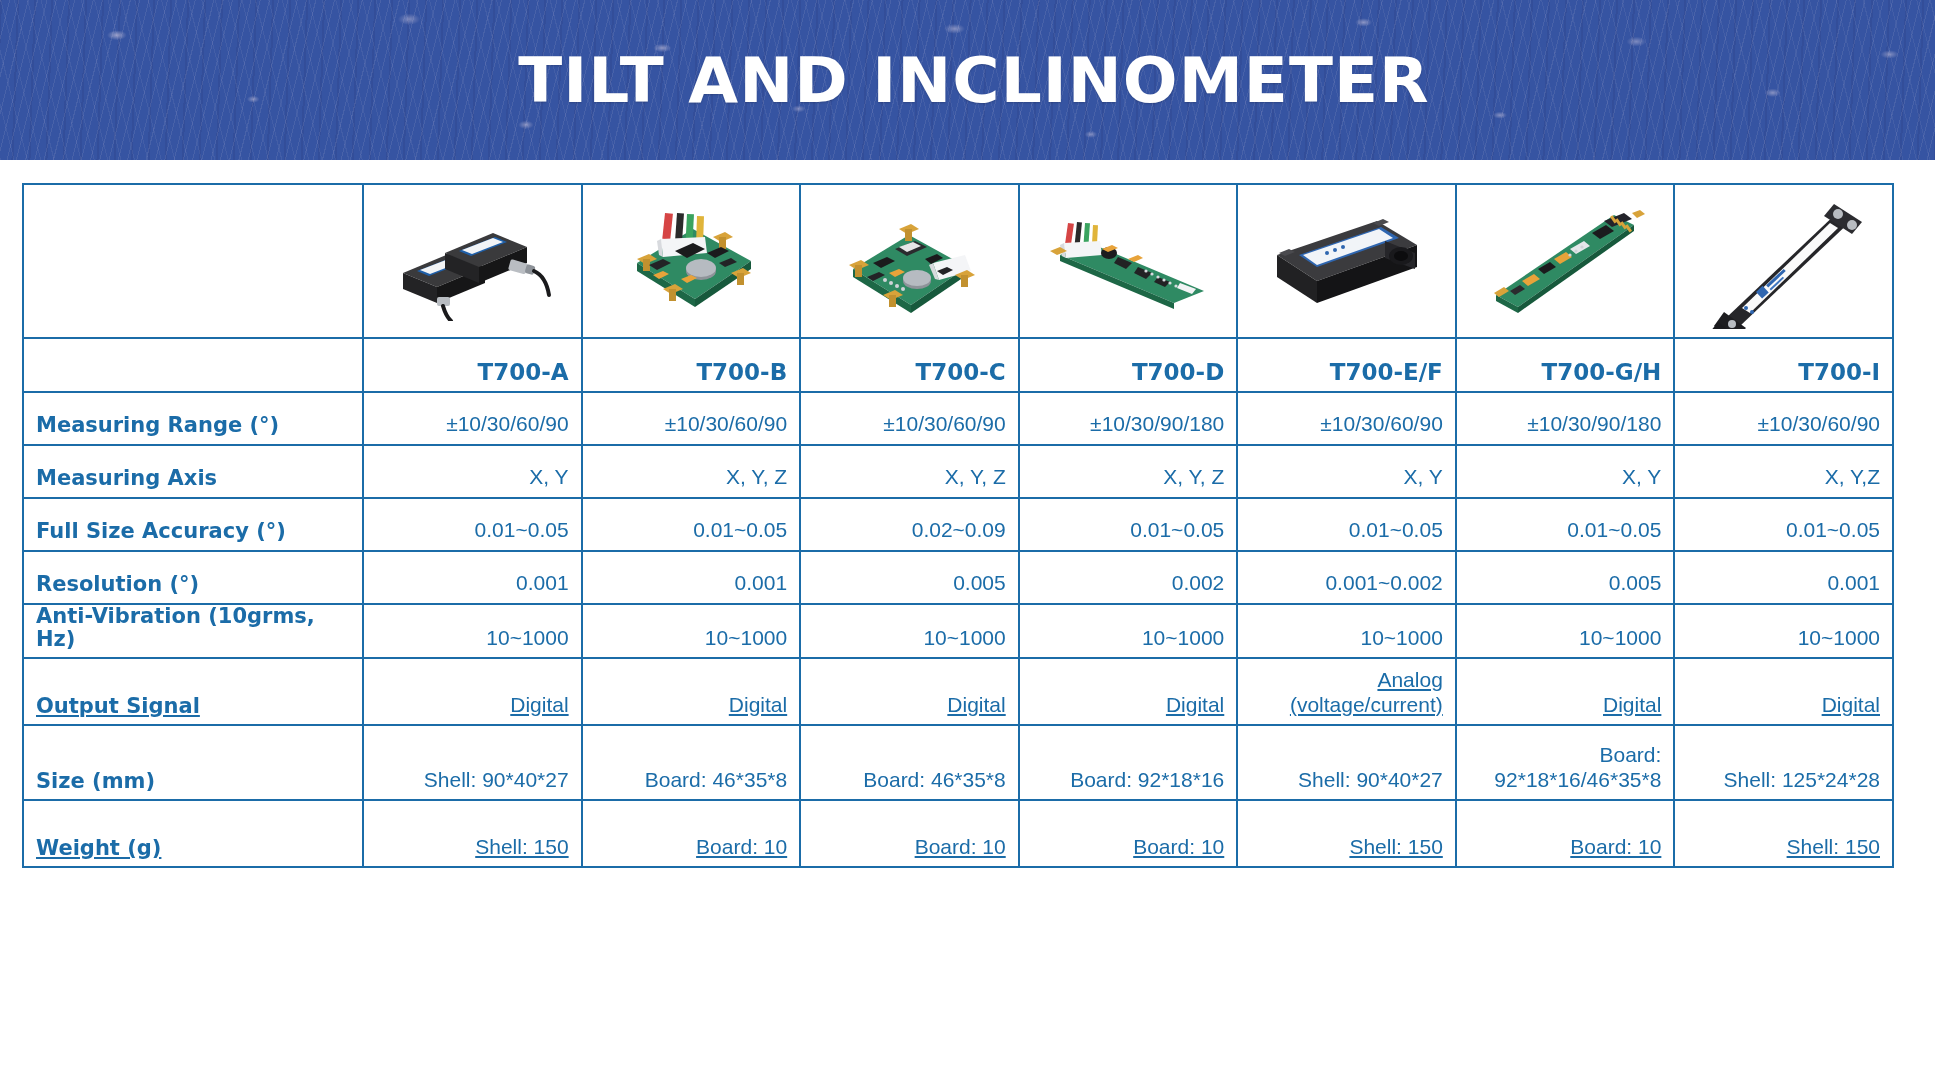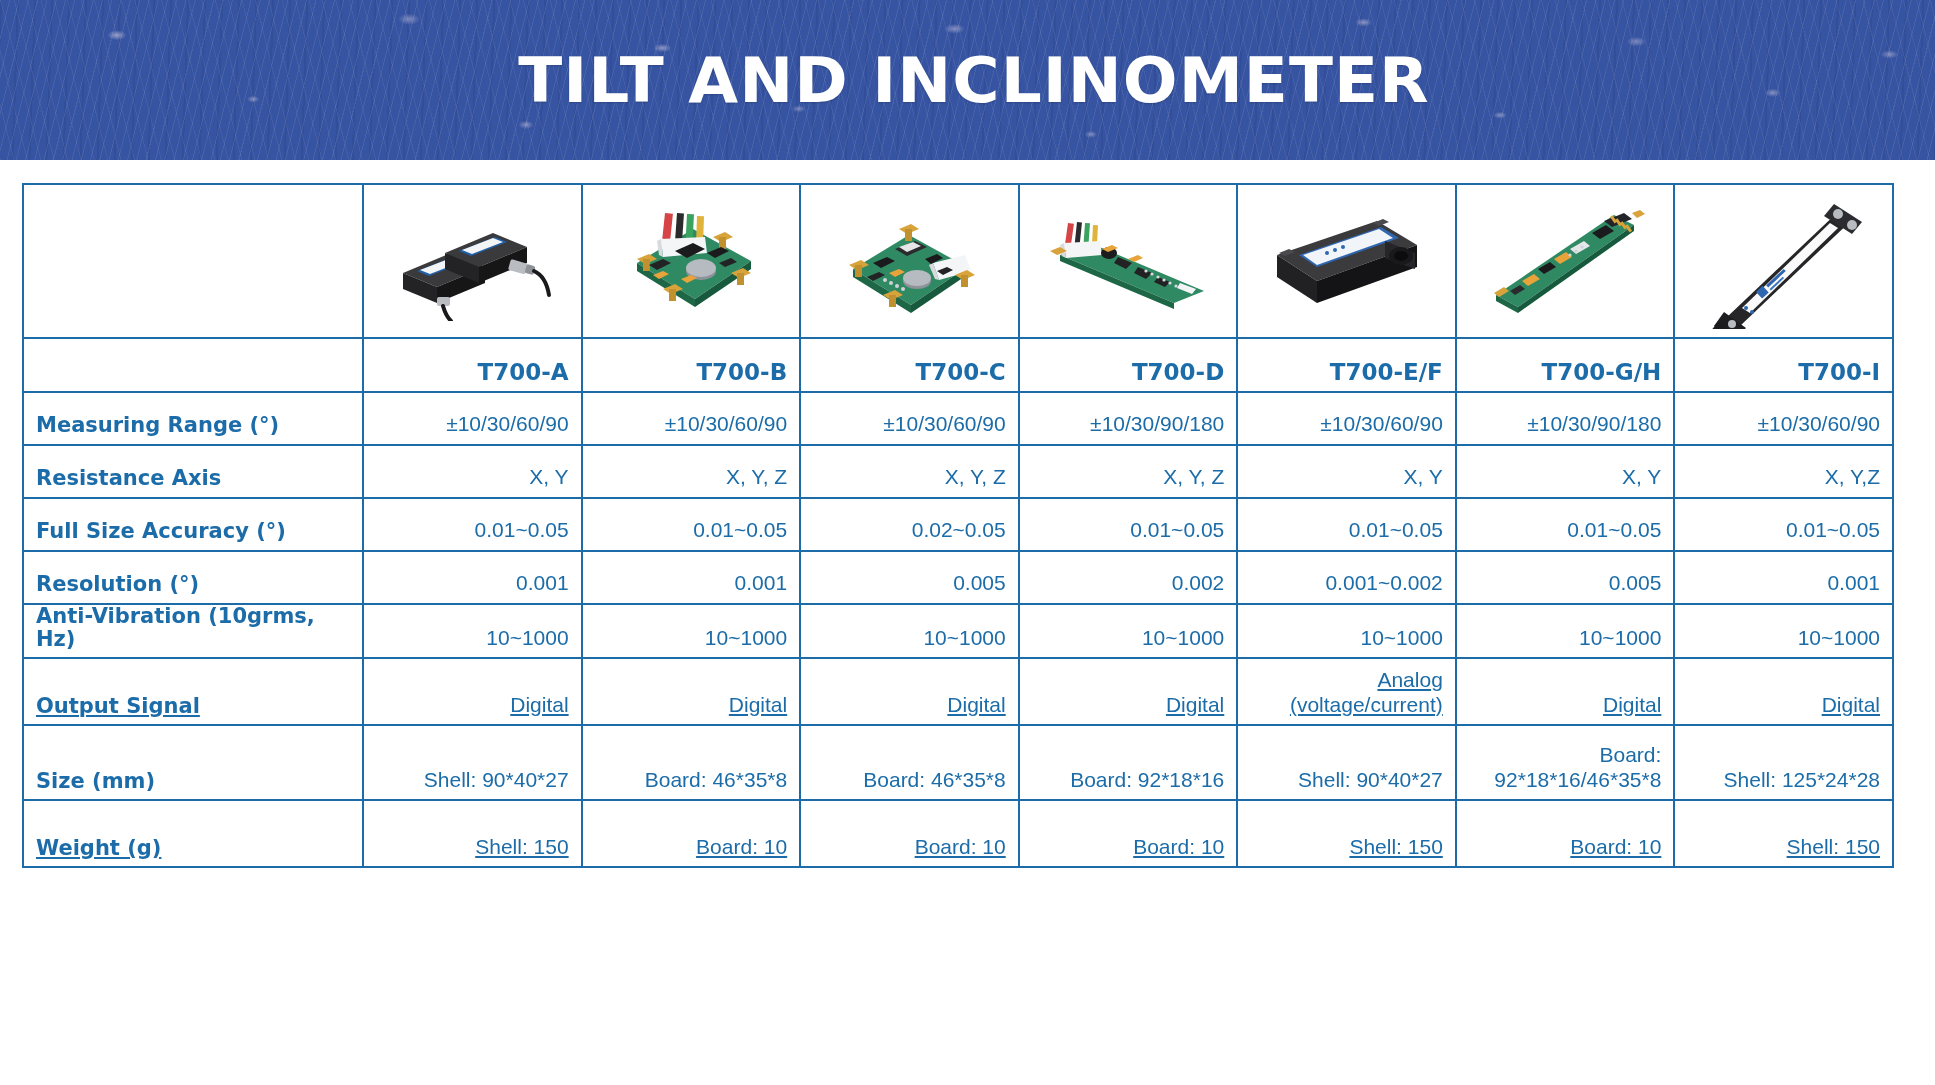--- a/index.html
+++ b/index.html
@@ -382,35 +382,35 @@
         <td class="val">±10/30/60/90</td>
         <td class="val">±10/30/60/90</td>
         <td class="val">±10/30/60/90</td>
         <td class="val">±10/30/90/180</td>
         <td class="val">±10/30/60/90</td>
         <td class="val">±10/30/90/180</td>
         <td class="val">±10/30/60/90</td>
       </tr>
 
       <tr class="data-row">
-        <td class="label lbl-multi">Resistance Axis</td>
+        <td class="label lbl-multi">Measuring Axis</td>
         <td class="val">X, Y</td>
         <td class="val">X, Y, Z</td>
         <td class="val">X, Y, Z</td>
         <td class="val">X, Y, Z</td>
         <td class="val">X, Y</td>
         <td class="val">X, Y</td>
         <td class="val">X, Y,Z</td>
       </tr>
 
       <tr class="data-row">
         <td class="label lbl-multi">Full Size Accuracy (°)</td>
         <td class="val">0.01~0.05</td>
         <td class="val">0.01~0.05</td>
-        <td class="val">0.02~0.05</td>
+        <td class="val">0.02~0.09</td>
         <td class="val">0.01~0.05</td>
         <td class="val">0.01~0.05</td>
         <td class="val">0.01~0.05</td>
         <td class="val">0.01~0.05</td>
       </tr>
 
       <tr class="data-row">
         <td class="label lbl-multi">Resolution (°)</td>
         <td class="val">0.001</td>
         <td class="val">0.001</td>

